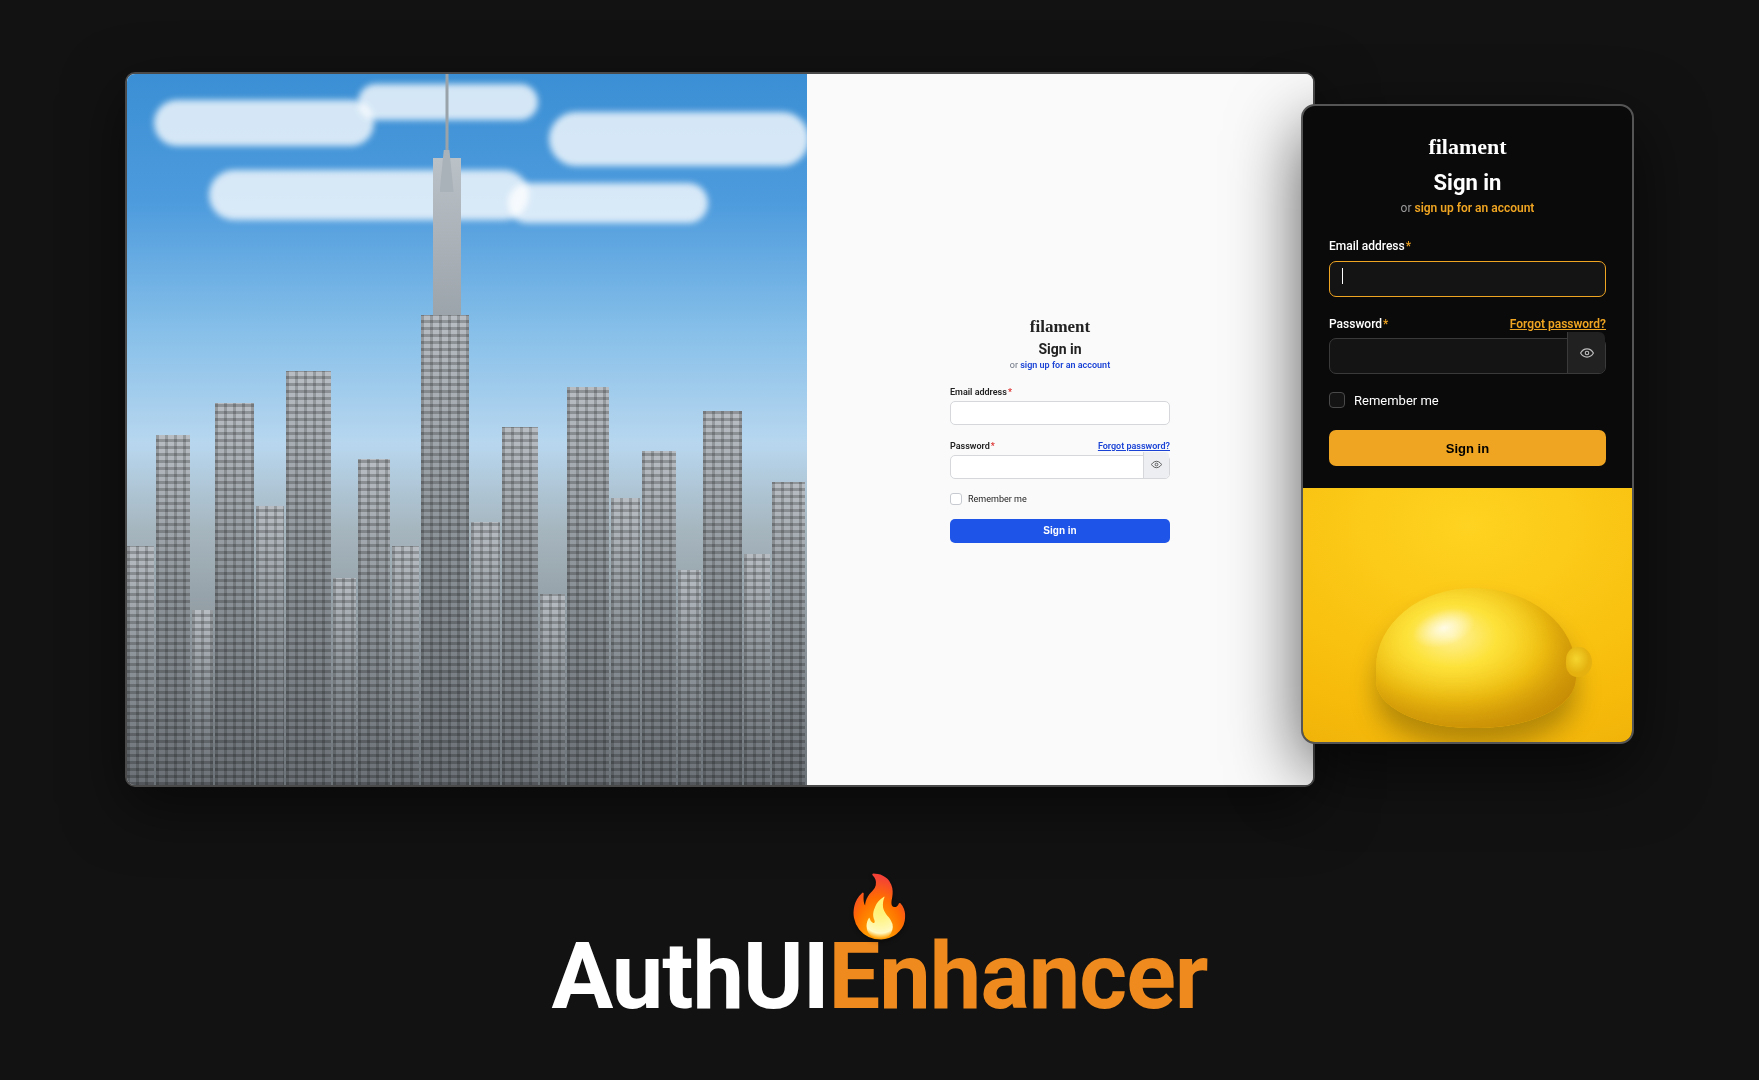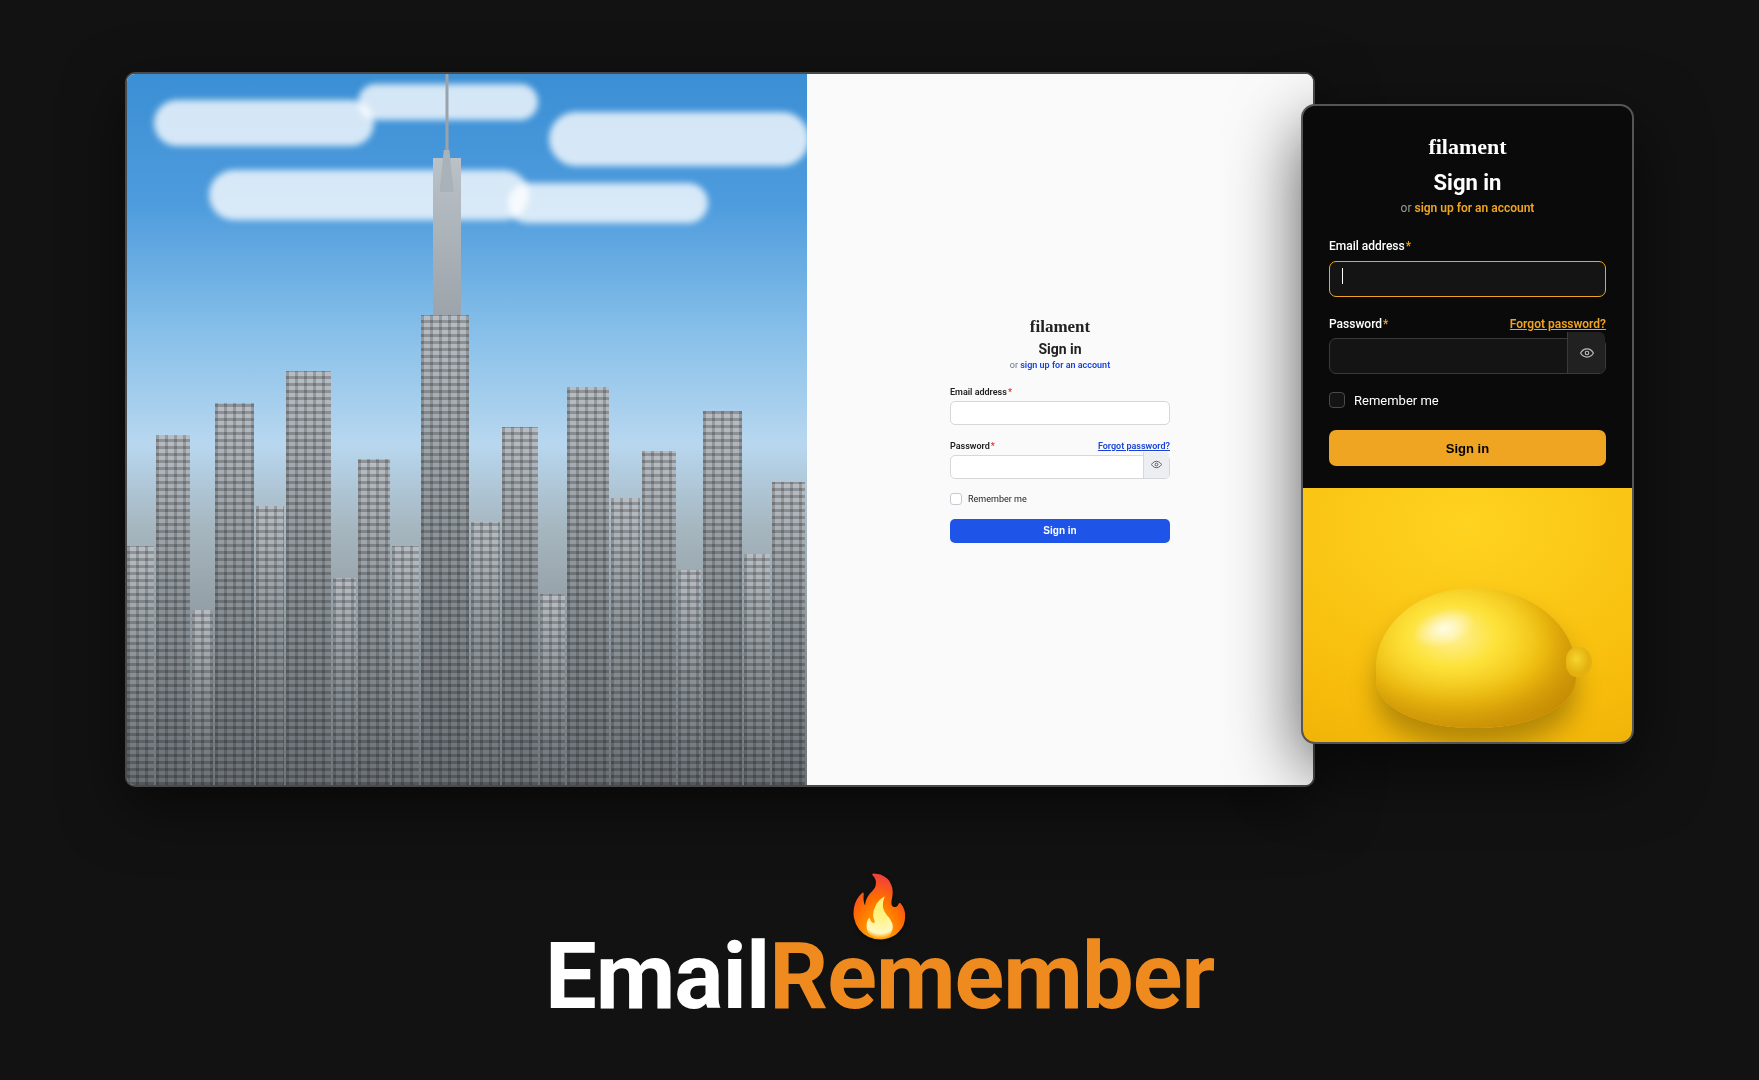--- a/index.html
+++ b/index.html
@@ -356,15 +356,15 @@
   </form>
 
   <div class="lemon-area">
     <div class="lemon"></div>
   </div>
 </div>
 
 <div class="product-title">
   <span class="flame">🔥</span>
   <span class="name">
-    <span>Email</span><span class="accent">Remember</span>
+    <span>AuthUI</span><span class="accent">Enhancer</span>
   </span>
 </div>
 
 </body></html>

